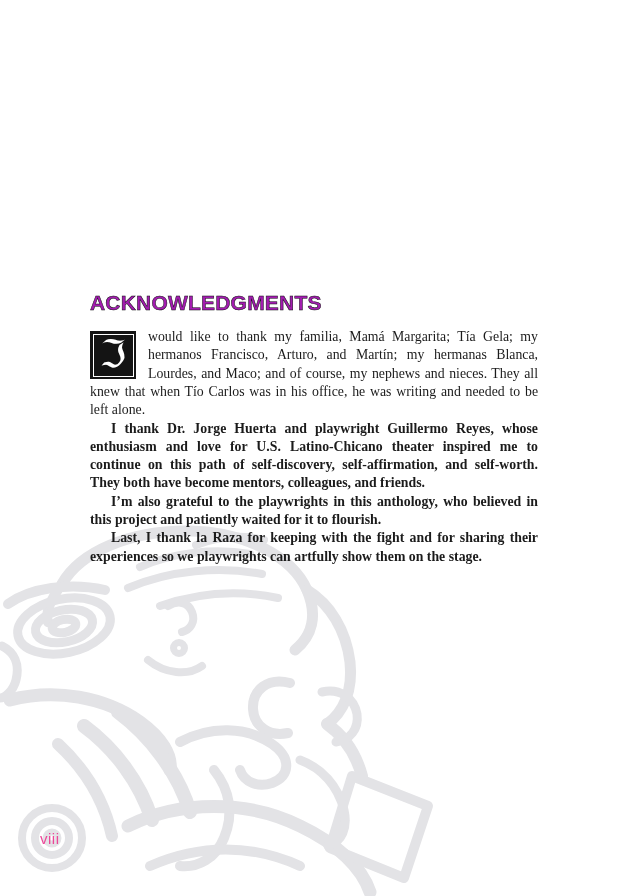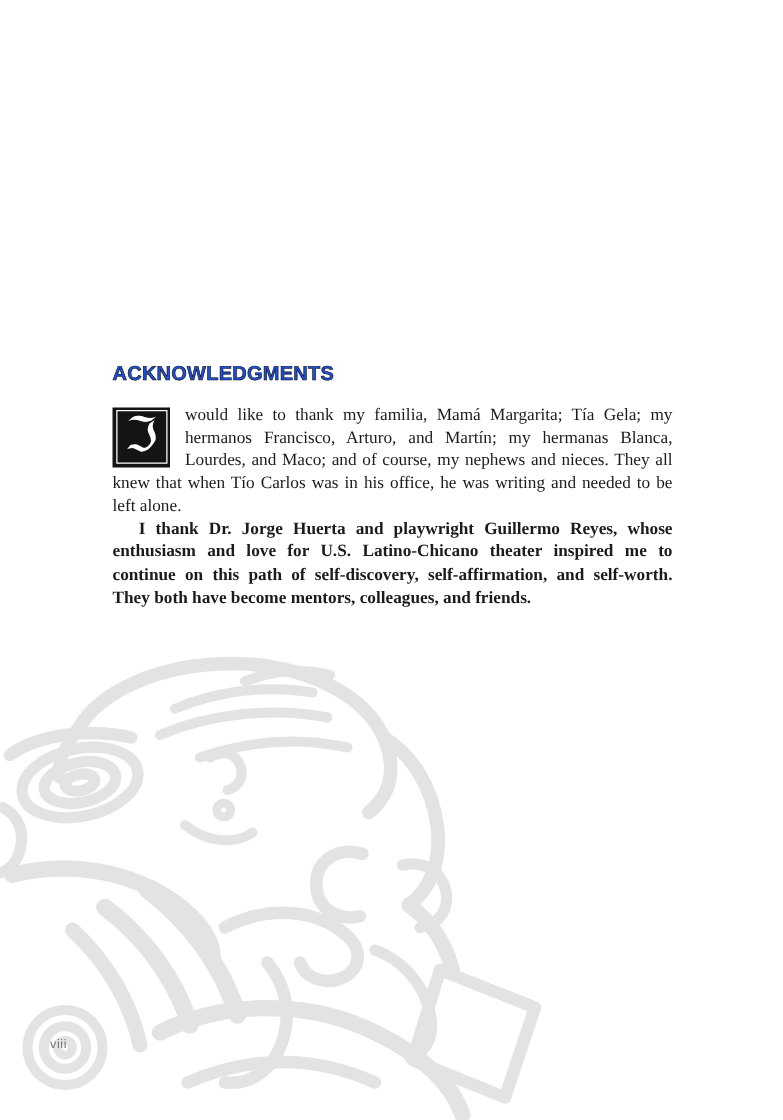--- a/index.html
+++ b/index.html
@@ -22,23 +22,23 @@
     position: absolute;
     left: 90px;
     top: 291px;
     width: 448px;
   }
   h1.heading {
     margin: 0 0 14px 0;
     font-family: "Liberation Sans", sans-serif;
     font-weight: 700;
     -webkit-text-stroke: 0.5px #0d0d0d;
-    font-size: 16px;
+    font-size: 21px;
     letter-spacing: 0.2px;
-    color: #1d4ed8;
+    color: #a21caf;
     line-height: 1.1;
   }
   p.para {
     margin: 0;
     text-align: justify;
     font-size: 13.8px;
     line-height: 18.3px;
     color: #1b1b1b;
   }
   p.para.indent { text-indent: 21px; font-weight: bold; }
@@ -65,23 +65,23 @@
     font-family: "DejaVu Serif", "DejaVu Sans", serif;
     font-size: 38px;
     line-height: 1;
     padding-bottom: 3px;
   }
   .folio {
     position: absolute;
     left: 40px;
     top: 830px;
     font-family: "Liberation Sans", sans-serif;
-    font-size: 10px;
+    font-size: 15px;
     letter-spacing: 0.5px;
-    color: #737373;
+    color: #ec4899;
   }
 </style>
 </head>
 <body>
 
 <div class="page">
 
   <svg class="watermark" viewBox="0 0 626 896" xmlns="http://www.w3.org/2000/svg" aria-hidden="true">
     <g fill="none" stroke="#e3e3e6" stroke-linecap="round" stroke-linejoin="round">
 
@@ -139,17 +139,19 @@
     <h1 class="heading">ACKNOWLEDGMENTS</h1>
 
     <p class="para">
       <span class="dropcap">
         <span class="inner-rule"></span>
         <span class="letter">ℑ</span>
       </span><span>would like to thank my familia, Mamá Margarita; Tía Gela; my hermanos Francisco, Arturo, and Martín; my hermanas Blanca, Lourdes, and Maco; and of course, my nephews and nieces. They all knew that when Tío Carlos was in his office, he was writing and needed to be left alone.</span>
     </p>
 
     <p class="para indent">I thank Dr. Jorge Huerta and playwright Guillermo Reyes, whose enthusiasm and love for U.S. Latino-Chicano theater inspired me to continue on this path of self-discovery, self-affirmation, and self-worth. They both have become mentors, colleagues, and friends.</p>
+    <p class="para indent">I’m also grateful to the playwrights in this anthology, who believed in this project and patiently waited for it to flourish.</p>
+    <p class="para indent">Last, I thank la Raza for keeping with the fight and for sharing their experiences so we playwrights can artfully show them on the stage.</p>
   </div>
 
   <div class="folio">viii</div>
 
 </div>
 
 </body></html>

